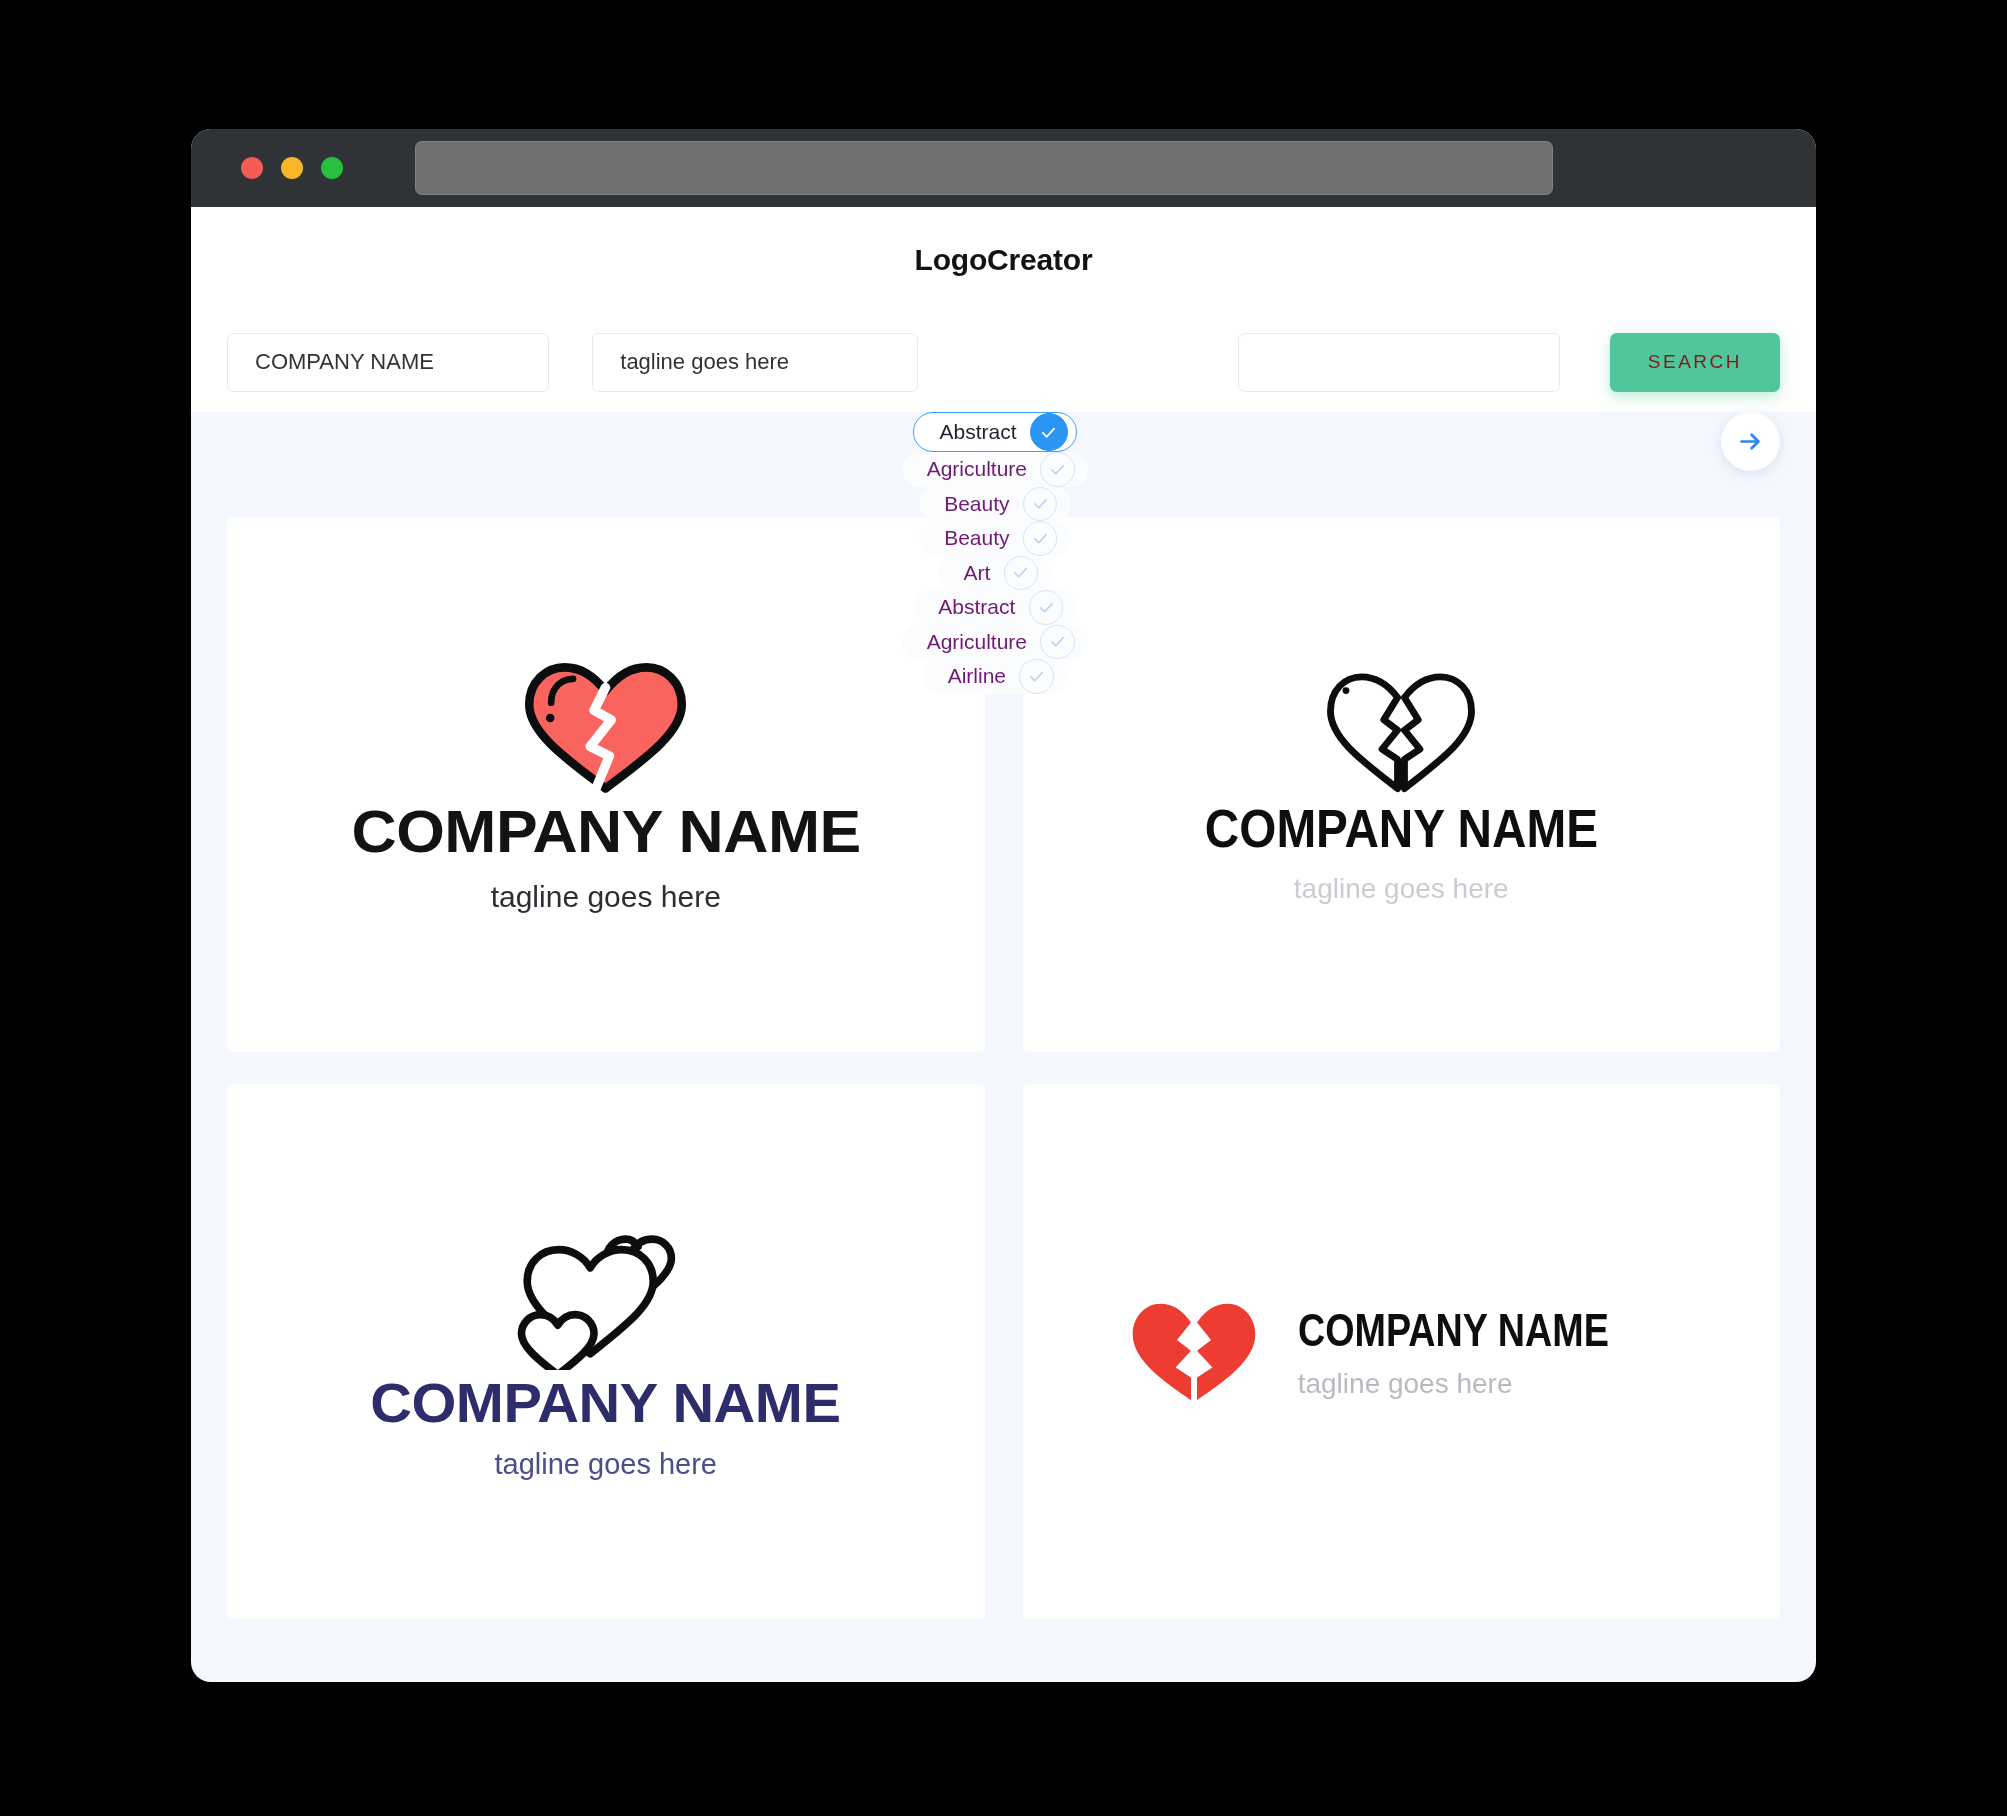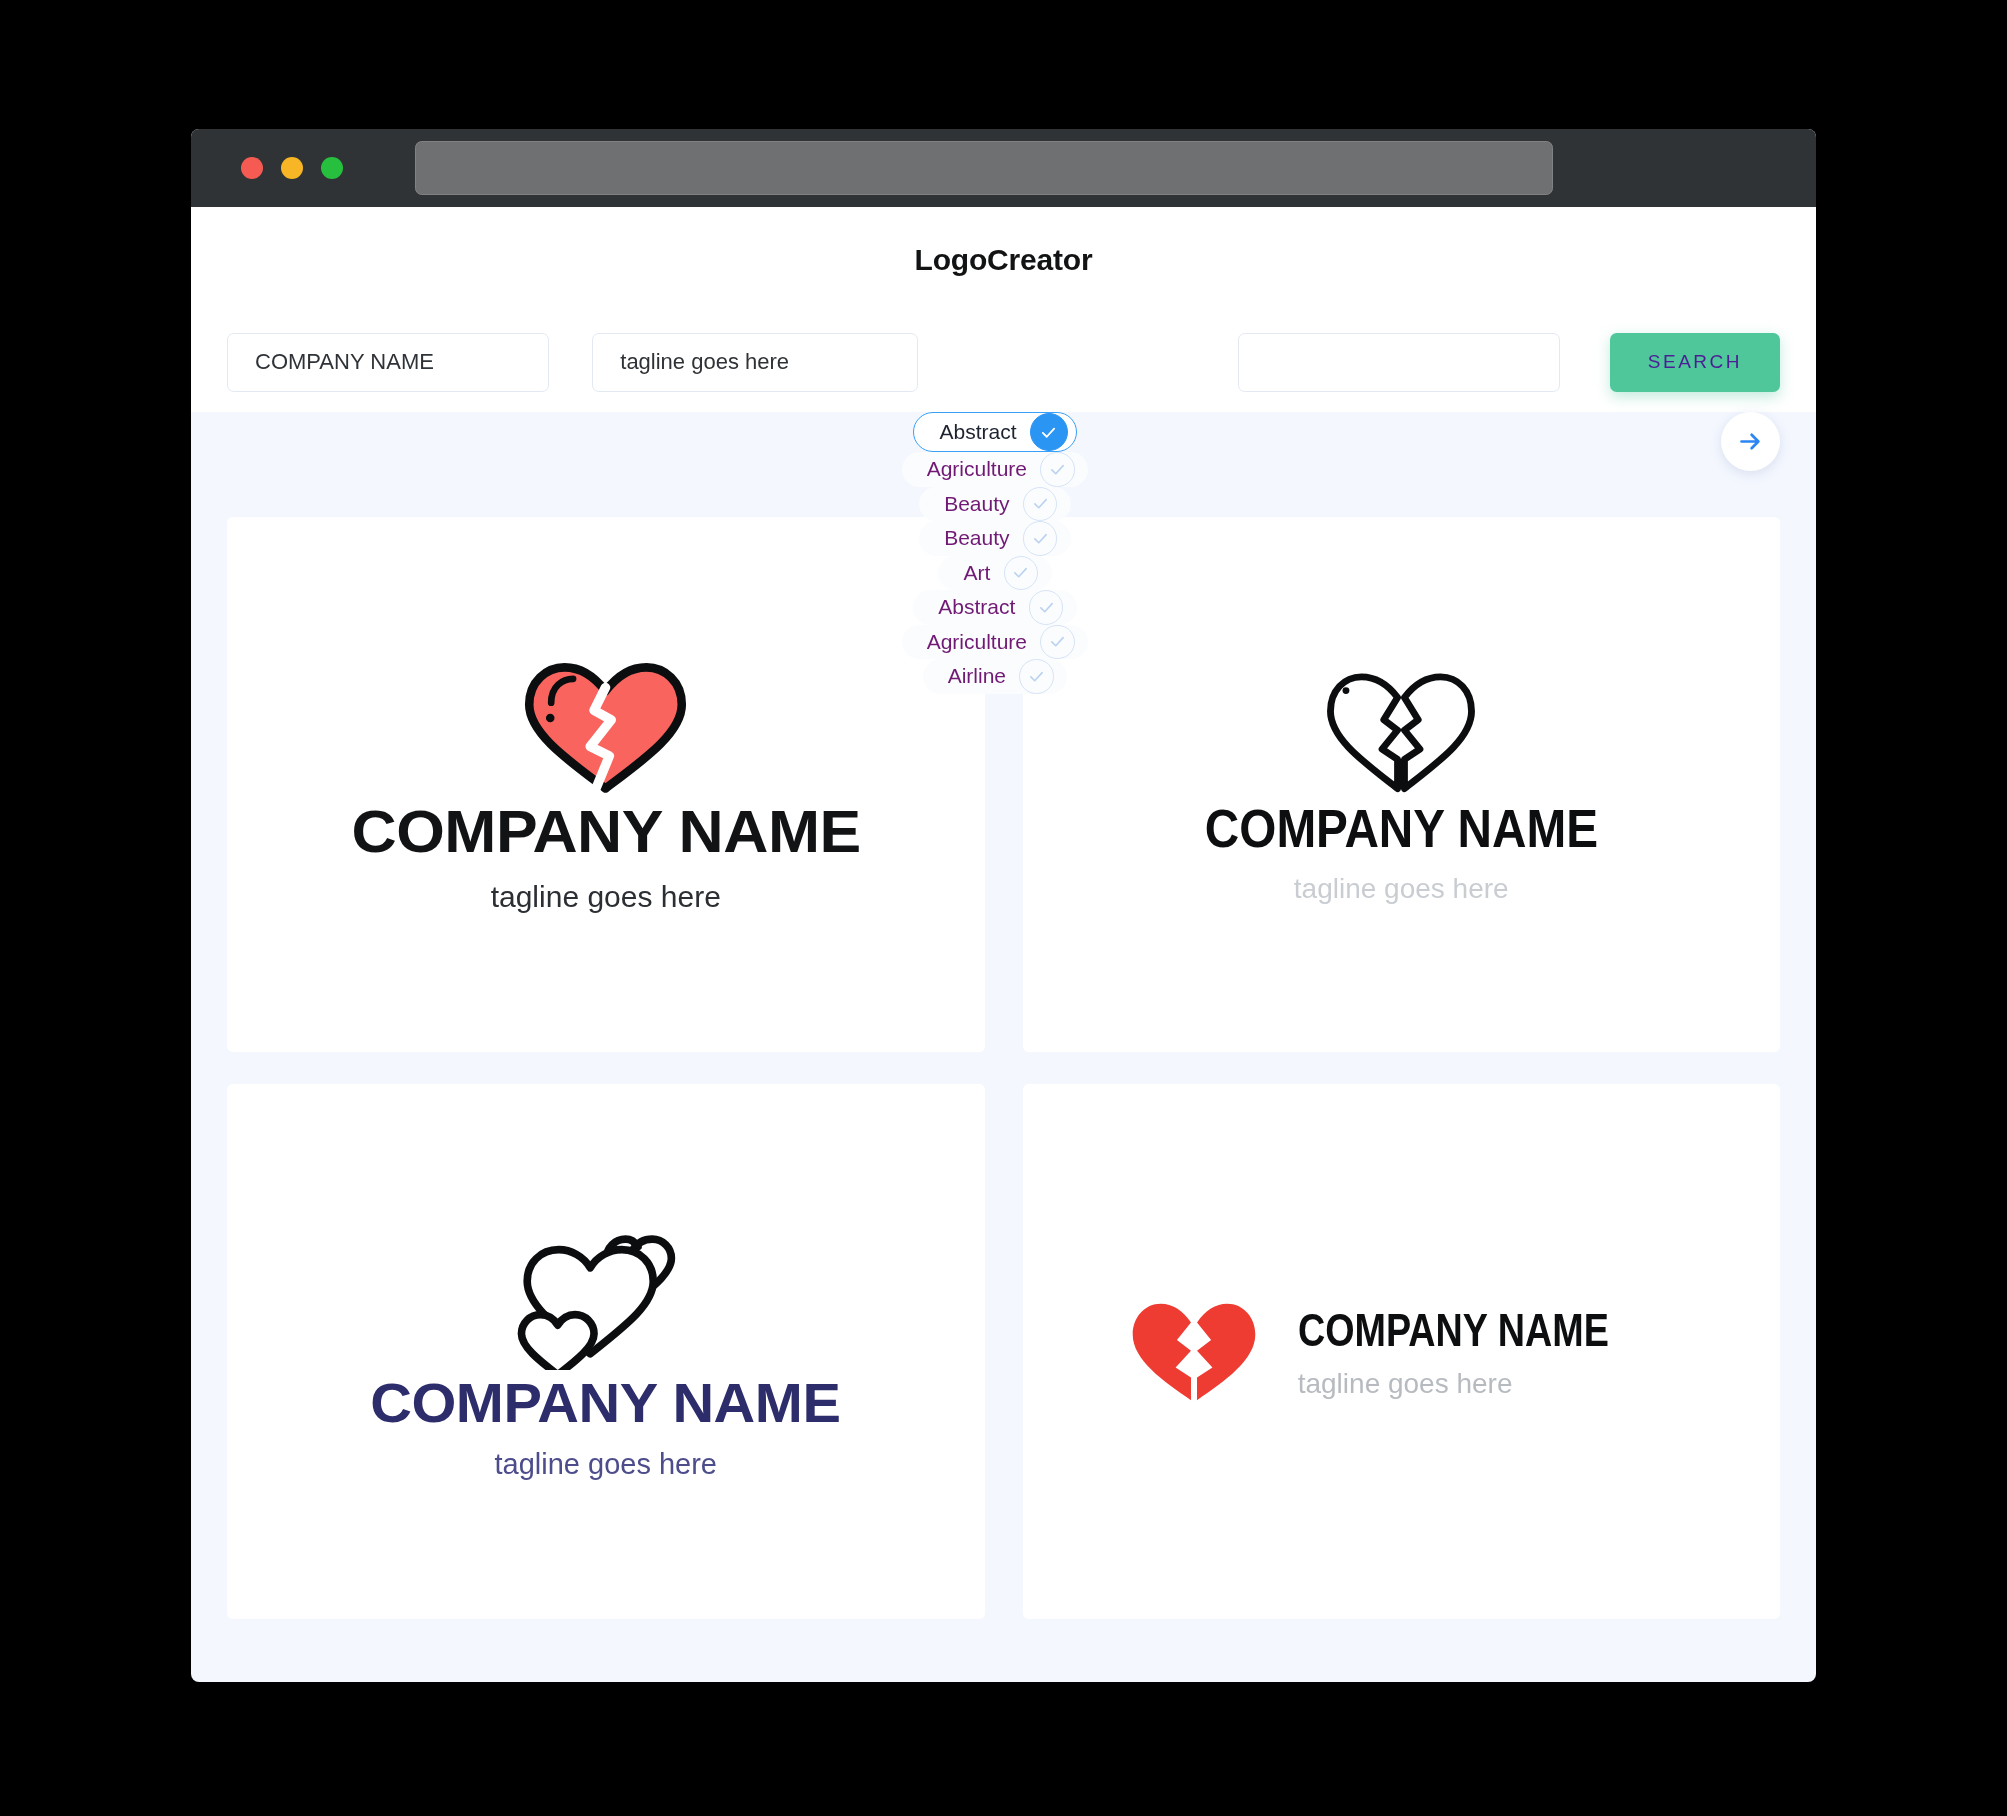--- a/index.html
+++ b/index.html
@@ -15,21 +15,21 @@
     -webkit-font-smoothing: antialiased;
   }
 
   
   #browser-window {
     position: absolute;
     left: 191px;
     top: 129px;
     width: 1625px;
     height: 1553px;
-    border-radius: 8px;
+    border-radius: 20px;
     background: #f4f7fe;
     overflow: hidden;
     box-shadow: 0 7.6px 38px rgba(0,0,0,0.35);
   }
 
   
   #title-bar {
     height: 78px;
     background: #303335;
     display: flex;
@@ -100,21 +100,21 @@
   }
   #company-name-input { width: 325px; }
   #tagline-input      { width: 328px; margin-left: 43px; color: #2f3337; }
   #keyword-input      { width: 325px; margin-left: 320px; }
   #search-button {
     margin-left: 50px;
     width: 172px;
     height: 59px;
     border-radius: 6.7px;
     background: #4fc79b;
-    color: #4c1d95;
+    color: #7f1d1d;
     font-size: 19px;
     letter-spacing: 2.5px;
     display: flex;
     align-items: center;
     justify-content: center;
     box-shadow: 0 4.8px 13.4px rgba(79,199,155,0.35);
     cursor: pointer;
   }
 
   

